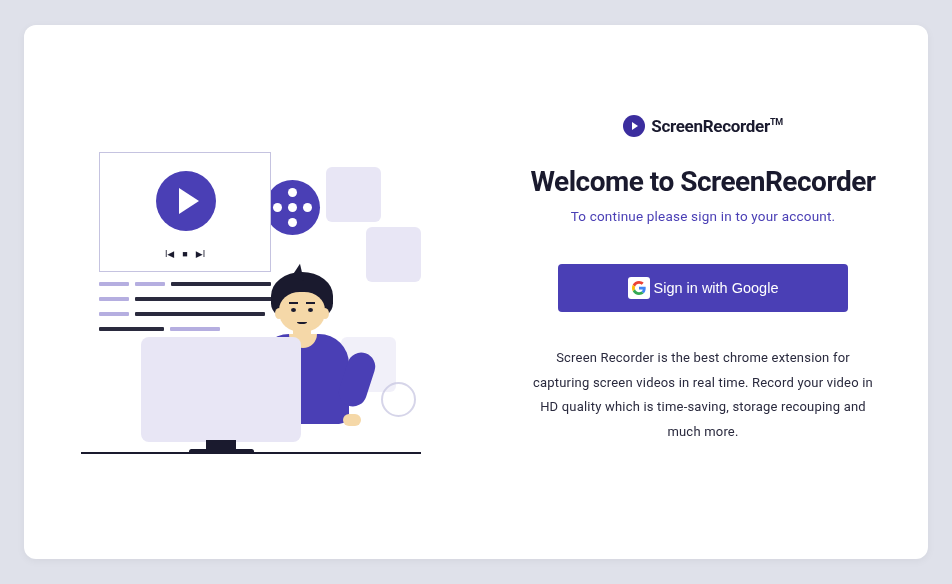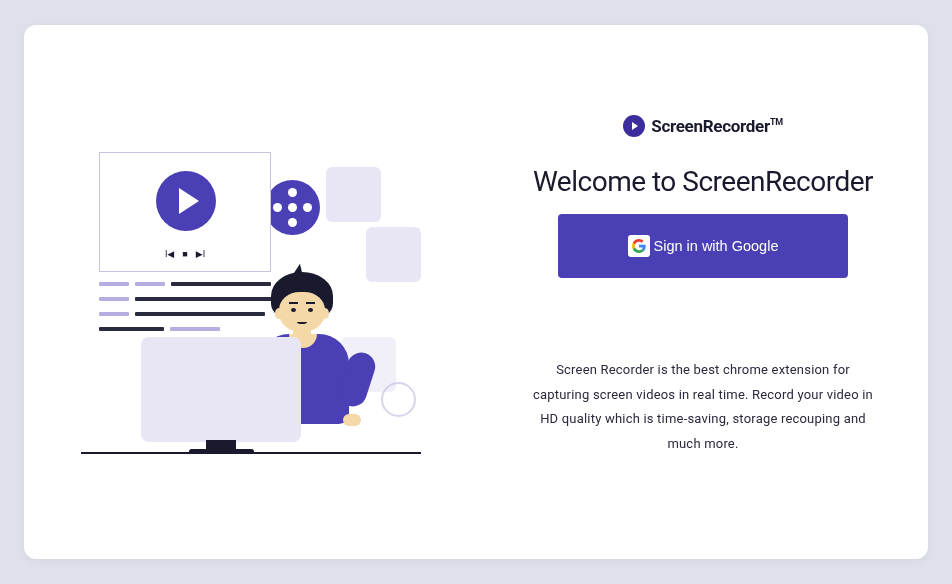--- a/index.html
+++ b/index.html
@@ -69,46 +69,46 @@
       font-weight: 700;
       color: #1a1a2e;
       letter-spacing: -0.3px;
     }
     .logo-text sup {
       font-size: 9px;
       vertical-align: super;
     }
     .welcome-title {
       font-size: 28px;
-      font-weight: 400;
+      font-weight: 700;
       color: #1a1a2e;
-      margin-bottom: 16px;
+      margin-bottom: 10px;
       letter-spacing: -0.5px;
     }
     .subtitle {
       font-size: 13.5px;
       color: #4a3fb5;
       margin-bottom: 40px;
       letter-spacing: 0.2px;
     }
     .google-btn {
       background: #4a3fb5;
       color: #fff;
       border: none;
       width: 290px;
-      height: 64px;
+      height: 48px;
       border-radius: 4px;
       display: flex;
       align-items: center;
       justify-content: center;
       gap: 4px;
       font-size: 14.5px;
       font-weight: 500;
       cursor: pointer;
-      margin-bottom: 80px;
+      margin-bottom: 34px;
     }
     .google-icon-box {
       width: 22px;
       height: 22px;
       background: #fff;
       border-radius: 3px;
       display: flex;
       align-items: center;
       justify-content: center;
     }
@@ -460,20 +460,21 @@
   </div>
 
   <div class="right-panel">
     <div class="logo-row">
       <div class="logo-icon"></div>
       <div class="logo-text">
         <span>ScreenRecorder</span><sup>TM</sup>
       </div>
     </div>
     <h1 class="welcome-title">Welcome to ScreenRecorder</h1>
+    <p class="subtitle">To continue please sign in to your account.</p>
     <button class="google-btn">
       <span class="google-icon-box">
         <svg width="14" height="14" viewBox="0 0 48 48">
           <path fill="#EA4335" d="M24 9.5c3.54 0 6.71 1.22 9.21 3.6l6.85-6.85C35.9 2.38 30.47 0 24 0 14.62 0 6.51 5.38 2.56 13.22l7.98 6.19C12.43 13.72 17.74 9.5 24 9.5z"></path>
           <path fill="#4285F4" d="M46.98 24.55c0-1.57-.15-3.09-.38-4.55H24v9.02h12.94c-.58 2.96-2.26 5.48-4.78 7.18l7.73 6c4.51-4.18 7.09-10.36 7.09-17.65z"></path>
           <path fill="#FBBC05" d="M10.53 28.59c-.48-1.45-.76-2.99-.76-4.59s.27-3.14.76-4.59l-7.98-6.19C.92 16.46 0 20.12 0 24c0 3.88.92 7.54 2.56 10.78l7.97-6.19z"></path>
           <path fill="#34A853" d="M24 48c6.48 0 11.93-2.13 15.89-5.81l-7.73-6c-2.15 1.45-4.92 2.3-8.16 2.3-6.26 0-11.57-4.22-13.47-9.91l-7.98 6.19C6.51 42.62 14.62 48 24 48z"></path>
         </svg>
       </span>
       <span>Sign in with Google</span>

